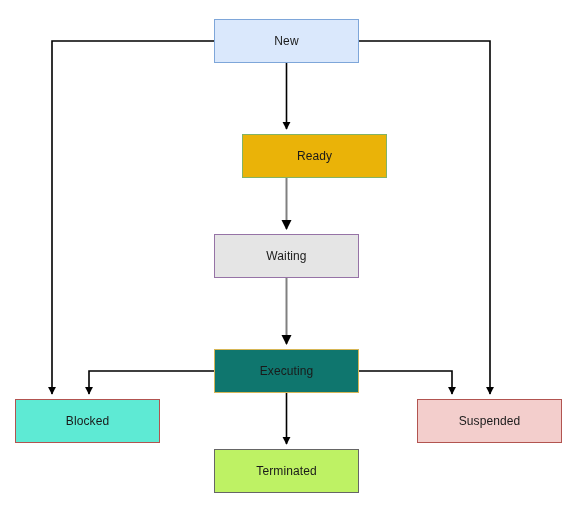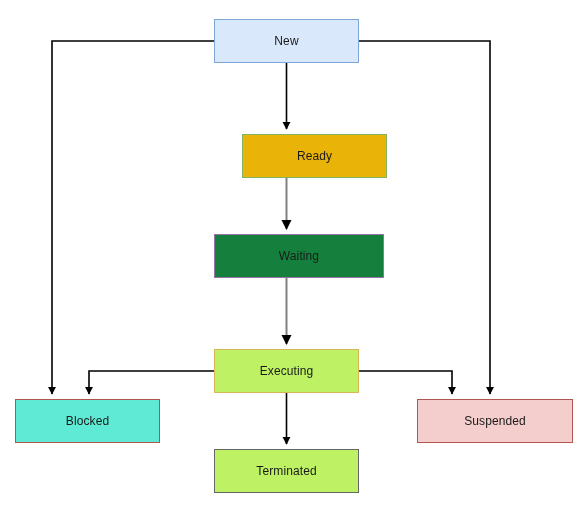--- a/index.html
+++ b/index.html
@@ -64,30 +64,30 @@
       </g>
   </svg>
 
   <div id="node-layer">
       <div class="node" style="left: 214px; top: 19px; width: 145px; height: 44px; background: rgb(218, 232, 252); border-color: rgb(126, 166, 217); color: rgb(26, 26, 26);">
         <span class="node-label">New</span>
       </div>
       <div class="node" style="left: 214px; top: 134px; width: 145px; height: 44px; background: #eab308; border-color: rgb(130, 179, 102); color: rgb(26, 26, 26); margin-left: 28px;">
         <span class="node-label">Ready</span>
       </div>
-      <div class="node" style="left: 214px; top: 234px; width: 170px; height: 44px; background: #15803d; border-color: rgb(150, 115, 166); color: rgb(26, 26, 26);">
+      <div class="node" style="left: 214px; top: 234px; width: 145px; height: 44px; background: #e5e5e5; border-color: rgb(150, 115, 166); color: rgb(26, 26, 26);">
         <span class="node-label">Waiting</span>
       </div>
-      <div class="node" style="left: 214px; top: 349px; width: 145px; height: 44px; background: #bef264; border-color: rgb(214, 182, 86); color: rgb(26, 26, 26);">
+      <div class="node" style="left: 214px; top: 349px; width: 145px; height: 44px; background: #0f766e; border-color: rgb(214, 182, 86); color: rgb(26, 26, 26);">
         <span class="node-label">Executing</span>
       </div>
       <div class="node" style="left: 15px; top: 399px; width: 145px; height: 44px; background: #5eead4; border-color: rgb(178, 84, 80); color: rgb(26, 26, 26);">
         <span class="node-label">Blocked</span>
       </div>
-      <div class="node" style="left: 417px; top: 399px; width: 156px; height: 44px; background: rgb(243, 206, 204); border-color: rgb(178, 84, 80); color: rgb(26, 26, 26);">
+      <div class="node" style="left: 417px; top: 399px; width: 145px; height: 44px; background: rgb(243, 206, 204); border-color: rgb(178, 84, 80); color: rgb(26, 26, 26);">
         <span class="node-label">Suspended</span>
       </div>
       <div class="node" style="left: 214px; top: 449px; width: 145px; height: 44px; background: #bef264; border-color: rgb(102, 102, 102); color: rgb(26, 26, 26);">
         <span class="node-label">Terminated</span>
       </div>
     </div>
 
 </div>
 
 </body></html>

